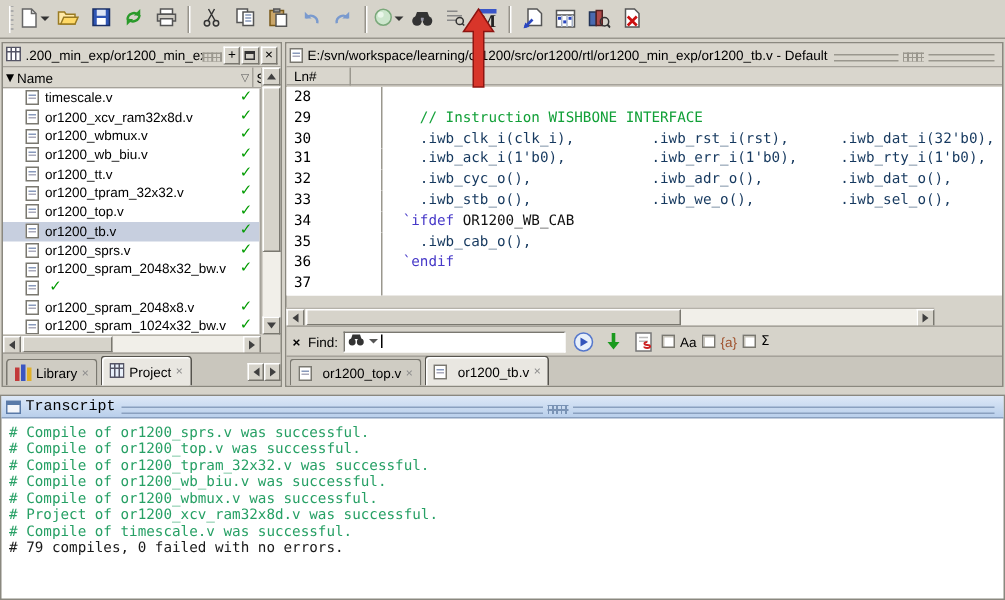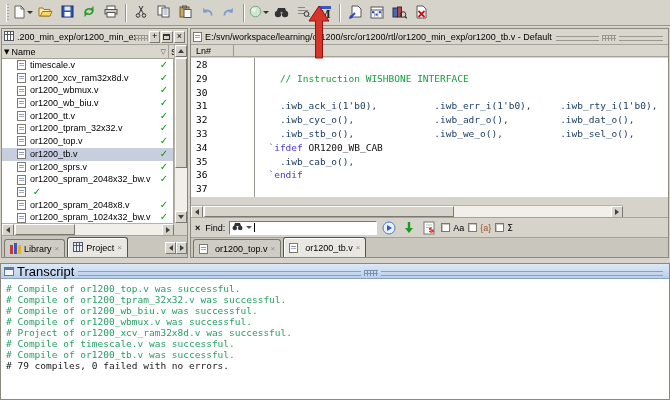--- a/index.html
+++ b/index.html
@@ -119,21 +119,21 @@
   .lbl-braces { color:#a0522d; }
 
   
   #hsplit { position:absolute; top:259px; left:0; right:0; height:4px; background:#d6d3ca; }
 
   
   #transcript { position:absolute; top:263px; left:0; right:0; bottom:0;
     background:#fff; border:1px solid #8a887f; }
   .thead { height:15px; background:linear-gradient(180deg,#dde8f7,#b9cfeb);
     border-bottom:1px solid #8aa0bf; display:flex; align-items:center; padding:0 3px; }
-  .thead .ptitle { font-size:13px; }
+  .thead .ptitle { font-size:10px;font-family:Liberation Mono, monospace; }
   .term-ico { width:10px; height:9px; background:#f4f6fa; border:1px solid #5a7aa8;
     border-top:3px solid #5a7aa8; margin-right:3px; }
   .tbody { padding:4px 5px; font-family:"DejaVu Sans Mono", monospace; font-size:9.5px; }
   .tl { height:11px; line-height:11px; white-space:nowrap; }
   .t-green { color:#27a065; }
   .t-black { color:#1a1a1a; }
 
   
   #arrow { position:absolute; left:305px; top:4px; z-index:50; }
 </style>
@@ -434,21 +434,21 @@
   </div>
 
   <div class="lnhdr">
     <span>Ln#</span>
     <span style="width:1px;height:12px;background:#9a978e;margin-left:22px"></span>
   </div>
 
   <div class="codewrap">
     <div class="cl"><span class="ln">28</span><span class="ct"><span class="tk-code"></span></span></div>
     <div class="cl"><span class="ln">29</span><span class="ct"><span class="tk-comment">    // Instruction WISHBONE INTERFACE</span></span></div>
-    <div class="cl"><span class="ln">30</span></div>
+    <div class="cl"><span class="ln">30</span><span class="ct"><span class="tk-code">    .iwb_clk_i(clk_i),         .iwb_rst_i(rst),      .iwb_dat_i(32'b0),</span></span></div>
     <div class="cl"><span class="ln">31</span><span class="ct"><span class="tk-code">    .iwb_ack_i(1'b0),          .iwb_err_i(1'b0),     .iwb_rty_i(1'b0),</span></span></div>
     <div class="cl"><span class="ln">32</span><span class="ct"><span class="tk-code">    .iwb_cyc_o(),              .iwb_adr_o(),         .iwb_dat_o(),</span></span></div>
     <div class="cl"><span class="ln">33</span><span class="ct"><span class="tk-code">    .iwb_stb_o(),              .iwb_we_o(),          .iwb_sel_o(),</span></span></div>
     <div class="cl"><span class="ln">34</span><span class="ct"><span class="tk-macro">  `ifdef</span><span class="tk-plain"> OR1200_WB_CAB</span></span></div>
     <div class="cl"><span class="ln">35</span><span class="ct"><span class="tk-code">    .iwb_cab_o(),</span></span></div>
     <div class="cl"><span class="ln">36</span><span class="ct"><span class="tk-macro">  `endif</span></span></div>
     <div class="cl"><span class="ln">37</span><span class="ct"><span class="tk-code"></span></span></div>
     <div class="cl"><span class="ln">38</span><span class="ct"><span class="tk-comment">    // Data WISHBONE INTERFACE</span></span></div>
   </div>
 
@@ -526,26 +526,26 @@
 
 <div id="transcript">
   <div class="thead">
     <span class="term-ico"></span>
     <span class="ptitle">Transcript</span>
     <span class="rule" style="border-color:#8aa0bf"></span>
     <span class="dots" style="background:repeating-linear-gradient(90deg,#7a93b5 0 1px,transparent 1px 3px),repeating-linear-gradient(180deg,#7a93b5 0 1px,transparent 1px 3px)"></span>
     <span class="rule" style="border-color:#8aa0bf;margin-left:3px"></span>
   </div>
   <div class="tbody">
+    <div class="tl"><span class="t-green"># Compile of or1200_sprs.v was successful.</span></div>
     <div class="tl"><span class="t-green"># Compile of or1200_top.v was successful.</span></div>
     <div class="tl"><span class="t-green"># Compile of or1200_tpram_32x32.v was successful.</span></div>
     <div class="tl"><span class="t-green"># Compile of or1200_wb_biu.v was successful.</span></div>
     <div class="tl"><span class="t-green"># Compile of or1200_wbmux.v was successful.</span></div>
     <div class="tl"><span class="t-green"># Project of or1200_xcv_ram32x8d.v was successful.</span></div>
     <div class="tl"><span class="t-green"># Compile of timescale.v was successful.</span></div>
-    <div class="tl"><span class="t-green"># Compile of or1200_tb.v was successful.</span></div>
     <div class="tl"><span class="t-black"># 79 compiles, 0 failed with no errors.</span></div>
   </div>
 </div>
 
 <svg id="arrow" width="28" height="56">
   <polygon points="14,2 24,17 17.5,17 17.5,54 10.5,54 10.5,17 4,17" fill="#d8352a" stroke="#8e1410" stroke-width="1"></polygon>
 </svg>
 
 </body></html>

